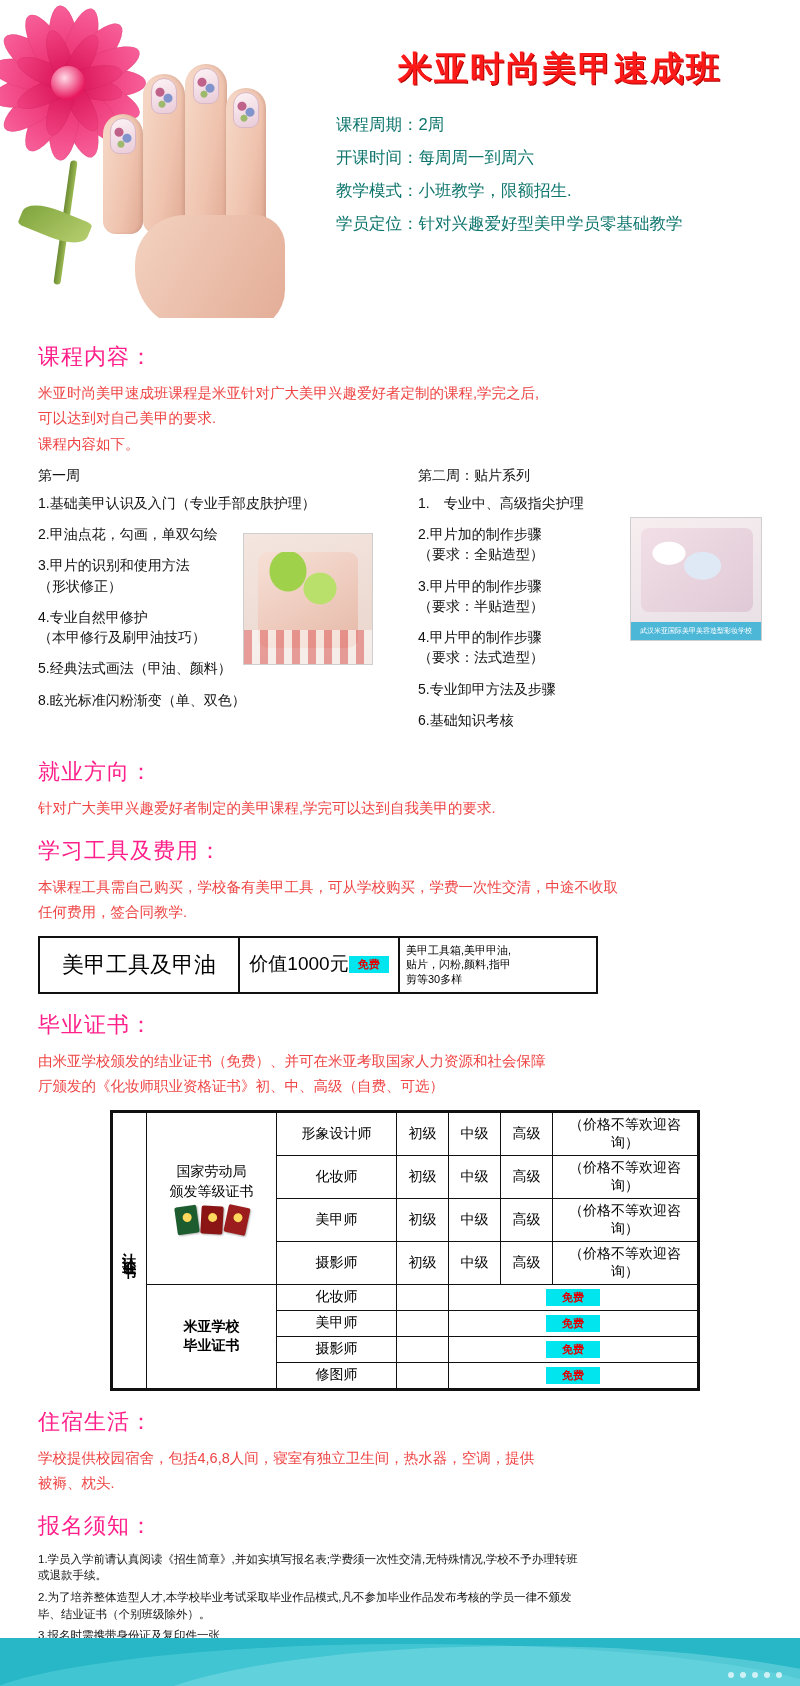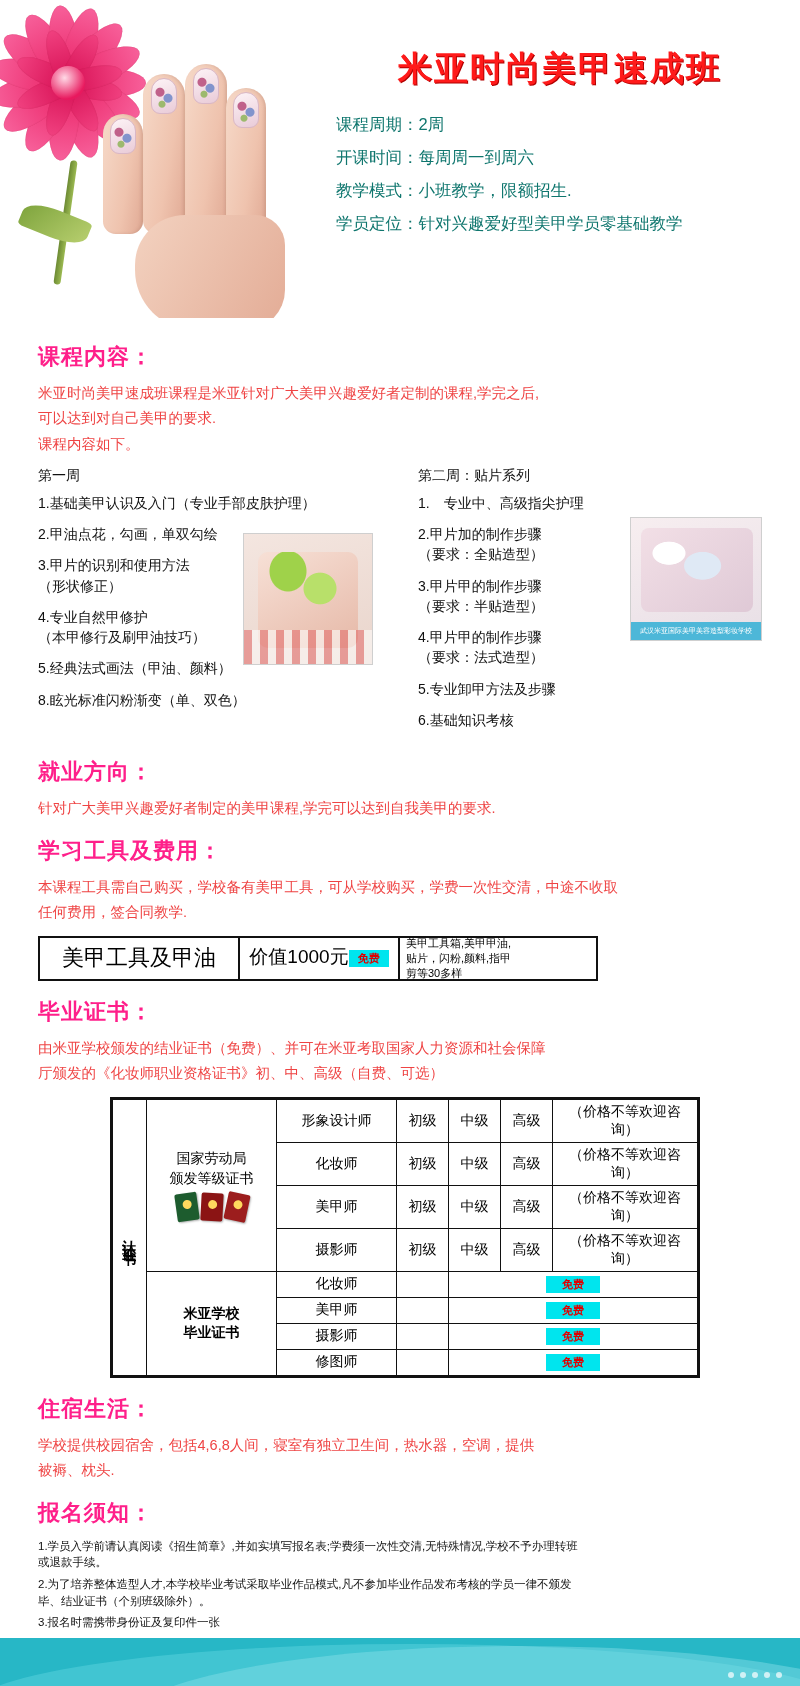--- a/index.html
+++ b/index.html
@@ -134,21 +134,21 @@
     white-space: nowrap;
   }
   
   .content {
     padding: 8px 38px 0 38px;
     position: relative;
   }
   h2.section {
     color: #ff1f8a;
     font-size: 22px;
-    font-weight: bold;
+    font-weight: normal;
     margin: 16px 0 10px 0;
     letter-spacing: 1px;
   }
   p.body-text {
     font-size: 14.5px;
     color: #ef4444;
     line-height: 1.55;
     margin: 0 0 3px 0;
   }
   .two-col {
@@ -213,21 +213,21 @@
     background:#4db7d8;
     color:#fff; font-size:7px; text-align:center; line-height:18px;
     white-space:nowrap;
   }
   
   .fee-table {
     border: 2px solid #111;
     display: flex;
     margin: 12px 0 4px 0;
     width: 560px;
-    height: 45px;
+    height: 58px;
   }
   .fee-cell {
     border-right: 2px solid #111;
     display: flex;
     align-items: center;
     justify-content: center;
     position: relative;
   }
   .fee-cell:last-child { border-right: none; }
   .fee-c1 { width: 200px; font-size: 22px; }

